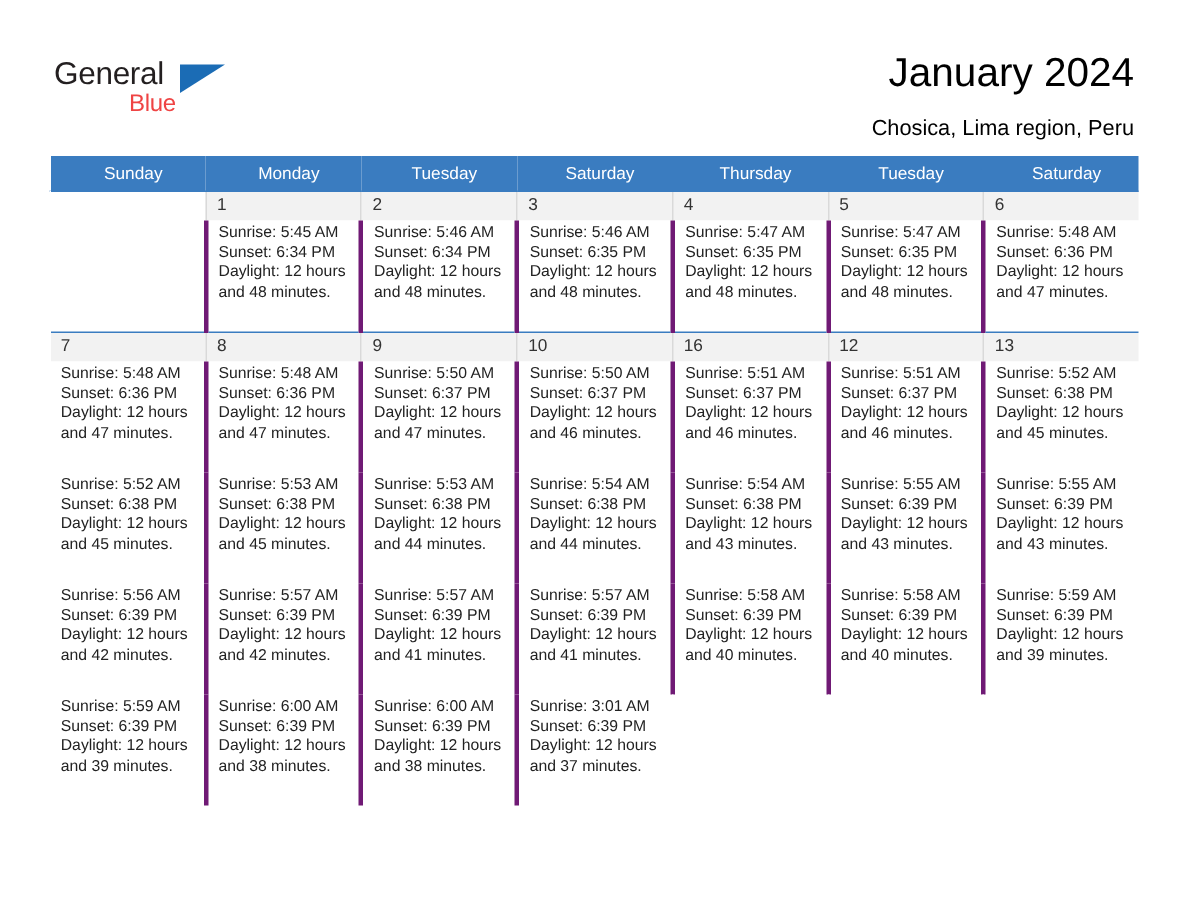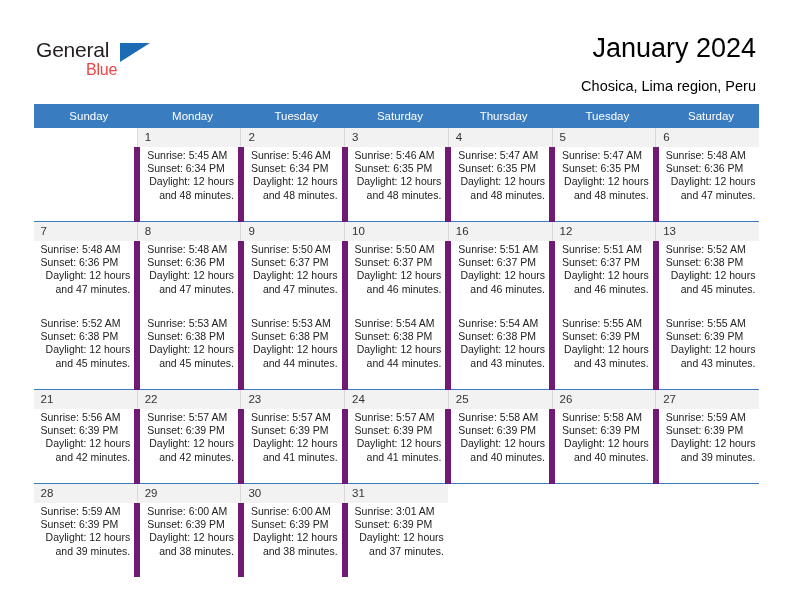--- a/index.html
+++ b/index.html
@@ -123,27 +123,27 @@
   tr.numrow td.empty { background: #ffffff; border-left: 1px solid #ffffff; }
 
   tr.detailrow td {
     background: #ffffff;
     font-size: 10.5px;
     color: #222222;
     line-height: 13.2px;
     padding: 2px 4px 10px 7px;
     vertical-align: top;
     height: 62px;
-    border-left: 6px solid #701a75;
+    border-left: 3px solid #701a75;
   }
   tr.detailrow td.firstcol { border-left: none; }
   tr.detailrow td.empty { border-left: 1px solid #ffffff; }
 
   .cell-line { display: block; white-space: nowrap; }
-  .daylight-line { display: block; text-align: right; }
+  .daylight-line { display: block; }
 </style>
 </head>
 <body>
 
 <div class="page">
 
   <div class="topbar">
 
     <div class="logo">
       <span class="logo-general">General</span>
@@ -296,29 +296,20 @@
               <span class="cell-line">Sunrise: 5:55 AM</span>
               <span class="cell-line">Sunset: 6:39 PM</span>
               <span class="daylight-line">Daylight: 12 hours and 43 minutes.</span>
             </td>
             <td>
               <span class="cell-line">Sunrise: 5:55 AM</span>
               <span class="cell-line">Sunset: 6:39 PM</span>
               <span class="daylight-line">Daylight: 12 hours and 43 minutes.</span>
             </td>
           </tr>
-          <tr class="numrow">
-            <td class="firstcol">21</td>
-            <td>22</td>
-            <td>23</td>
-            <td>24</td>
-            <td>25</td>
-            <td>26</td>
-            <td>27</td>
-          </tr>
           <tr class="detailrow">
             <td class="firstcol">
               <span class="cell-line">Sunrise: 5:56 AM</span>
               <span class="cell-line">Sunset: 6:39 PM</span>
               <span class="daylight-line">Daylight: 12 hours and 42 minutes.</span>
             </td>
             <td>
               <span class="cell-line">Sunrise: 5:57 AM</span>
               <span class="cell-line">Sunset: 6:39 PM</span>
               <span class="daylight-line">Daylight: 12 hours and 42 minutes.</span>
@@ -342,51 +333,42 @@
               <span class="cell-line">Sunrise: 5:58 AM</span>
               <span class="cell-line">Sunset: 6:39 PM</span>
               <span class="daylight-line">Daylight: 12 hours and 40 minutes.</span>
             </td>
             <td>
               <span class="cell-line">Sunrise: 5:59 AM</span>
               <span class="cell-line">Sunset: 6:39 PM</span>
               <span class="daylight-line">Daylight: 12 hours and 39 minutes.</span>
             </td>
           </tr>
-          <tr class="numrow">
-            <td class="firstcol">28</td>
-            <td>29</td>
-            <td>30</td>
-            <td>31</td>
+          <tr class="detailrow">
+            <td class="firstcol">
+              <span class="cell-line">Sunrise: 5:59 AM</span>
+              <span class="cell-line">Sunset: 6:39 PM</span>
+              <span class="daylight-line">Daylight: 12 hours and 39 minutes.</span>
+            </td>
+            <td>
+              <span class="cell-line">Sunrise: 6:00 AM</span>
+              <span class="cell-line">Sunset: 6:39 PM</span>
+              <span class="daylight-line">Daylight: 12 hours and 38 minutes.</span>
+            </td>
+            <td>
+              <span class="cell-line">Sunrise: 6:00 AM</span>
+              <span class="cell-line">Sunset: 6:39 PM</span>
+              <span class="daylight-line">Daylight: 12 hours and 38 minutes.</span>
+            </td>
+            <td>
+              <span class="cell-line">Sunrise: 3:01 AM</span>
+              <span class="cell-line">Sunset: 6:39 PM</span>
+              <span class="daylight-line">Daylight: 12 hours and 37 minutes.</span>
+            </td>
             <td class=" empty"></td>
             <td class=" empty"></td>
             <td class=" empty"></td>
           </tr>
-          <tr class="detailrow">
-            <td class="firstcol">
-              <span class="cell-line">Sunrise: 5:59 AM</span>
-              <span class="cell-line">Sunset: 6:39 PM</span>
-              <span class="daylight-line">Daylight: 12 hours and 39 minutes.</span>
-            </td>
-            <td>
-              <span class="cell-line">Sunrise: 6:00 AM</span>
-              <span class="cell-line">Sunset: 6:39 PM</span>
-              <span class="daylight-line">Daylight: 12 hours and 38 minutes.</span>
-            </td>
-            <td>
-              <span class="cell-line">Sunrise: 6:00 AM</span>
-              <span class="cell-line">Sunset: 6:39 PM</span>
-              <span class="daylight-line">Daylight: 12 hours and 38 minutes.</span>
-            </td>
-            <td>
-              <span class="cell-line">Sunrise: 3:01 AM</span>
-              <span class="cell-line">Sunset: 6:39 PM</span>
-              <span class="daylight-line">Daylight: 12 hours and 37 minutes.</span>
-            </td>
-            <td class=" empty"></td>
-            <td class=" empty"></td>
-            <td class=" empty"></td>
-          </tr>
         </tbody>
     </table>
   </div>
 
 </div>
 
 </body></html>

